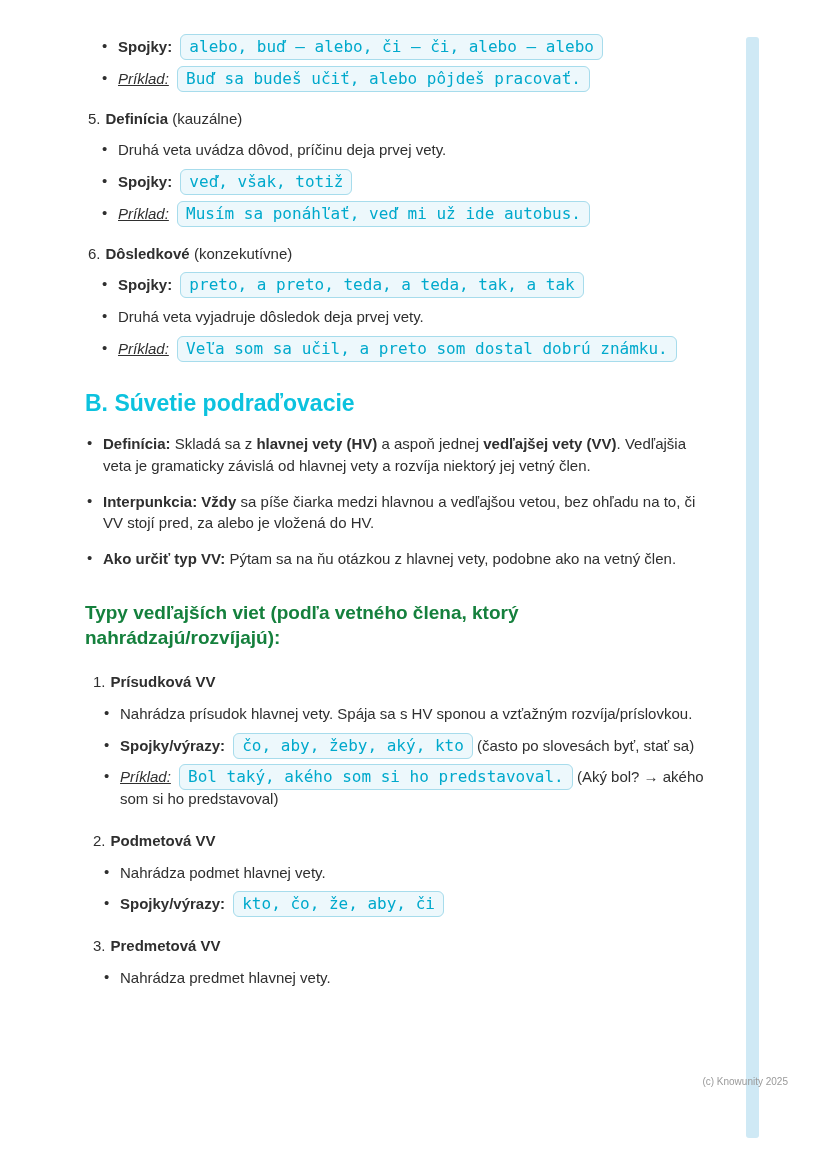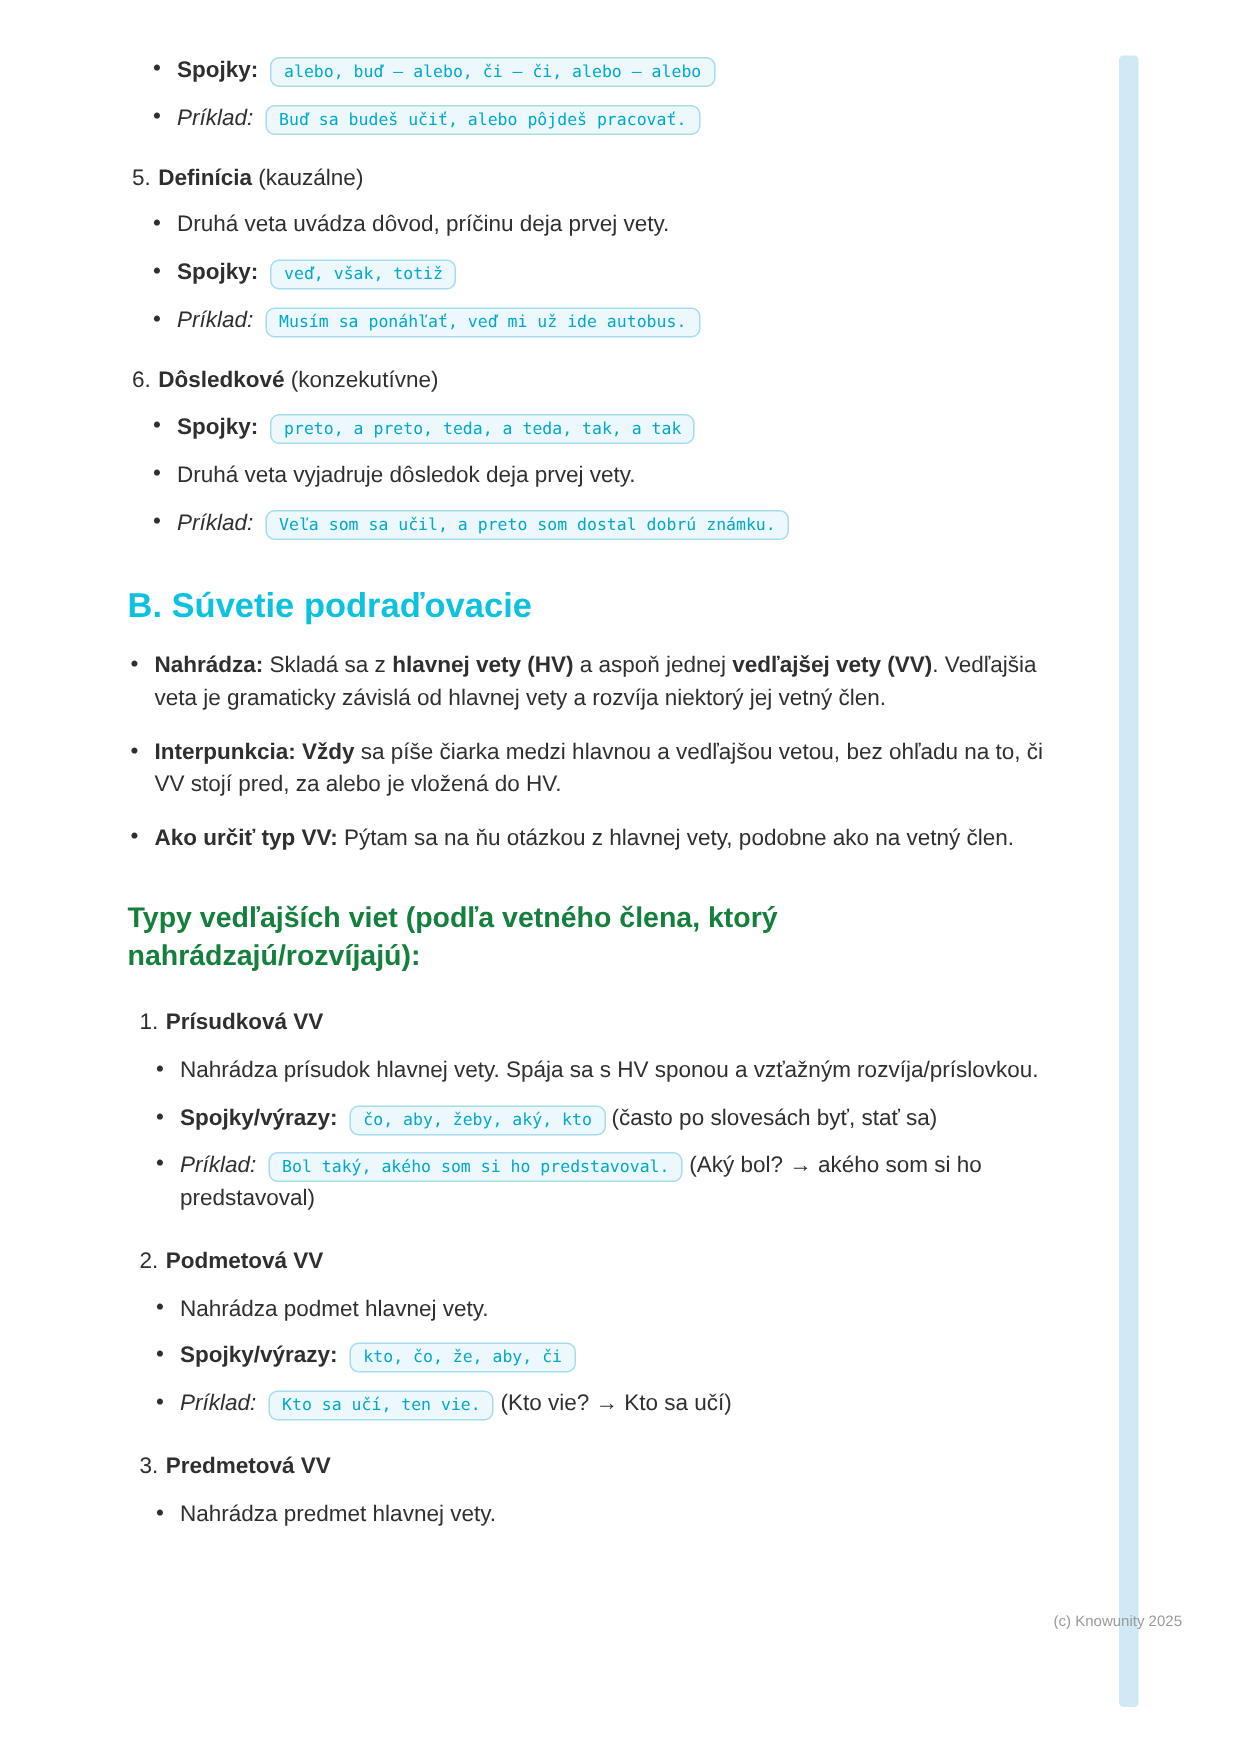--- a/index.html
+++ b/index.html
@@ -44,21 +44,21 @@
   ul.bullets > li::before {
     content:"\2022";
     position:absolute;
     left:2px; top:-1px;
     color:#2f2f2f;
   }
   ul.bullets.sub { margin-left:15px; }
   ul.bullets.main > li { margin:14px 0; max-width:610px; }
   .codebox {
     font-family:"DejaVu Sans Mono", monospace;
-    font-size:11px;
+    font-size:16px;
     color:#00a9cc;
     background:#edf8fc;
     border:1px solid #a7dcec;
     border-radius:6px;
     padding:2px 8px 3px 8px;
     margin-left:4px;
     white-space:nowrap;
     line-height:1.25;
   }
   .numsec { margin-top:18px; }
@@ -75,21 +75,21 @@
     line-height:1.2;
   }
   h3.accent {
     color:#15803d;
     font-size:19px;
     font-weight:bold;
     margin:30px 0 10px 0;
     line-height:1.35;
     max-width:620px;
   }
-  em { font-style:italic; }
+  em { font-style:italic;text-decoration:underline; }
   strong { font-weight:bold; }
 </style>
 </head>
 <body>
 
 <div class="page">
 
   <div class="accent-bar"></div>
 
   <div class="footer">(c) Knowunity 2025</div>
@@ -142,21 +142,21 @@
           <em>Príklad:</em>
           <code class="codebox">Veľa som sa učil, a preto som dostal dobrú známku.</code>
         </li>
       </ul>
     </div>
 
     <h2 class="accent">B. Súvetie podraďovacie</h2>
 
     <ul class="bullets main">
       <li>
-        <strong>Nahrádza:</strong><span> Skladá sa z </span><strong>hlavnej vety (HV)</strong><span> a aspoň jednej </span><strong>vedľajšej vety (VV)</strong><span>. Vedľajšia veta je gramaticky závislá od hlavnej vety a rozvíja niektorý jej vetný člen.</span>
+        <strong>Definícia:</strong><span> Skladá sa z </span><strong>hlavnej vety (HV)</strong><span> a aspoň jednej </span><strong>vedľajšej vety (VV)</strong><span>. Vedľajšia veta je gramaticky závislá od hlavnej vety a rozvíja niektorý jej vetný člen.</span>
       </li>
       <li>
         <strong>Interpunkcia: Vždy</strong><span> sa píše čiarka medzi hlavnou a vedľajšou vetou, bez ohľadu na to, či VV stojí pred, za alebo je vložená do HV.</span>
       </li>
       <li>
         <strong>Ako určiť typ VV:</strong><span> Pýtam sa na ňu otázkou z hlavnej vety, podobne ako na vetný člen.</span>
       </li>
     </ul>
 
     <h3 class="accent">Typy vedľajších viet (podľa vetného člena, ktorý nahrádzajú/rozvíjajú):</h3>
@@ -185,24 +185,20 @@
         <span class="num">2.</span><strong>Podmetová VV</strong>
       </div>
       <ul class="bullets sub">
         <li>
           <span>Nahrádza podmet hlavnej vety.</span>
         </li>
         <li>
           <strong>Spojky/výrazy:</strong>
           <code class="codebox">kto, čo, že, aby, či</code>
         </li>
-        <li>
-          <em>Príklad:</em>
-          <code class="codebox">Kto sa učí, ten vie.</code><span> (Kto vie? → Kto sa učí)</span>
-        </li>
       </ul>
     </div>
 
     <div class="numsec type">
       <div class="numline">
         <span class="num">3.</span><strong>Predmetová VV</strong>
       </div>
       <ul class="bullets sub">
         <li>
           <span>Nahrádza predmet hlavnej vety.</span>

